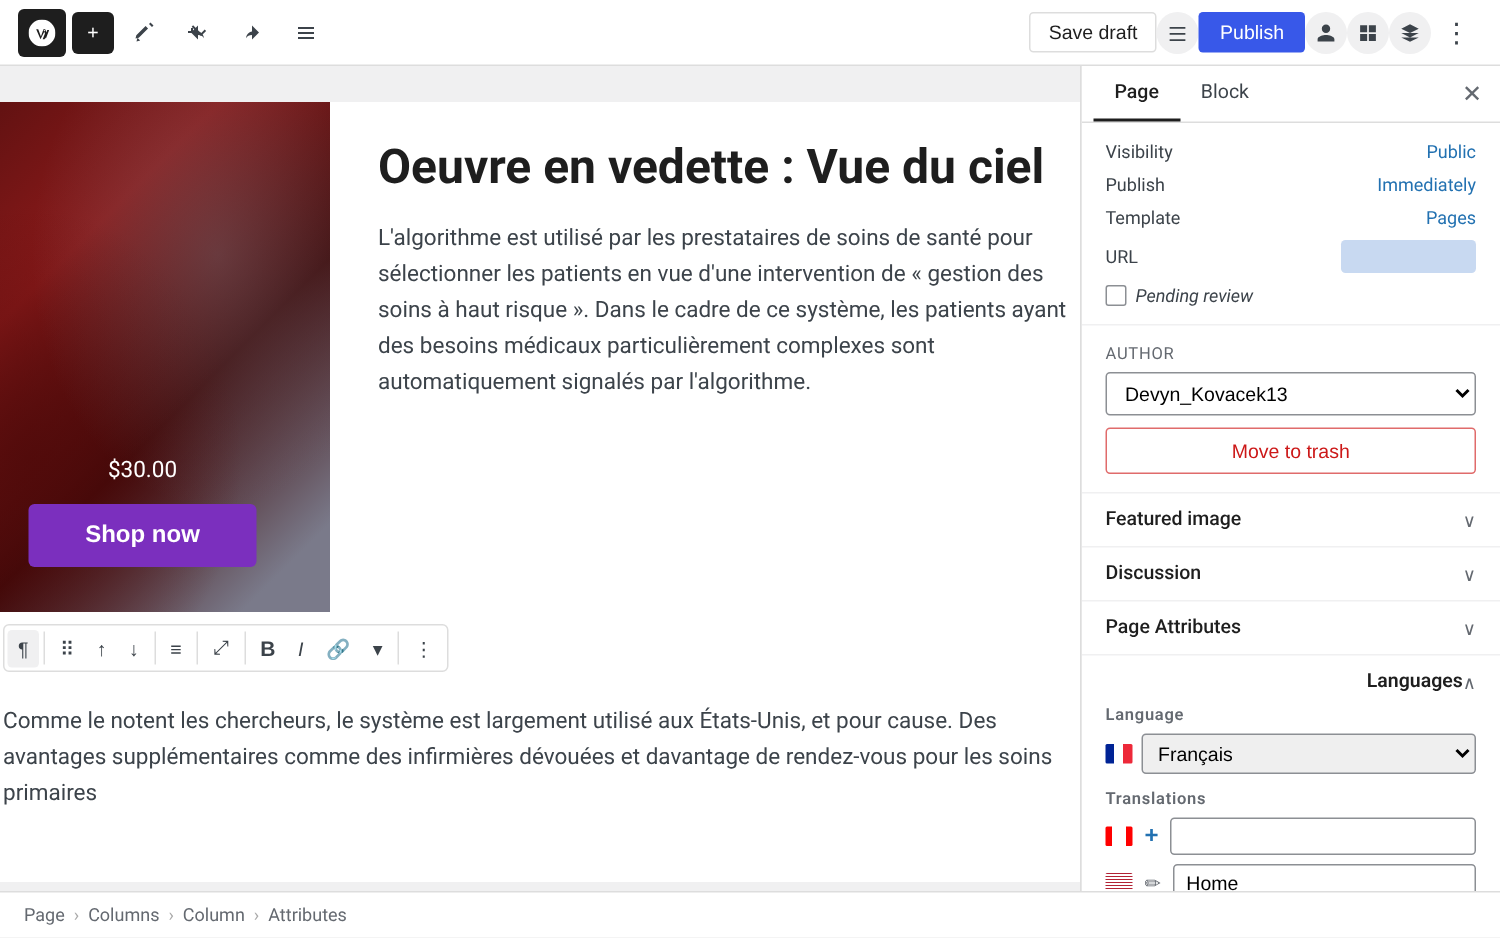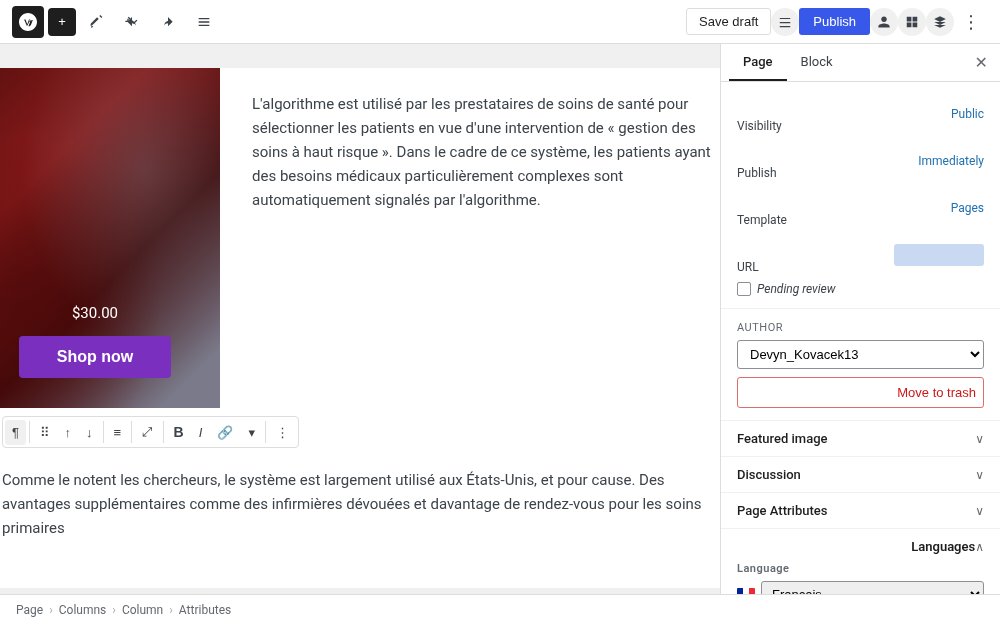--- a/index.html
+++ b/index.html
@@ -55,30 +55,30 @@
     .breadcrumb-sep { color: #aaa; }
 
     
     .right-panel { width: 280px; background: #fff; border-left: 1px solid #ddd; display: flex; flex-direction: column; flex-shrink: 0; overflow-y: auto; }
     .panel-tabs { display: flex; border-bottom: 1px solid #ddd; align-items: center; padding: 0 8px; }
     .panel-tab { padding: 10px 14px; font-size: 13px; cursor: pointer; border-bottom: 2px solid transparent; color: #3c434a; }
     .panel-tab.active { border-bottom-color: #1e1e1e; color: #1e1e1e; font-weight: 500; }
     .panel-close { margin-left: auto; background: none; border: none; cursor: pointer; color: #646970; font-size: 16px; padding: 4px; }
     .panel-section { padding: 12px 16px; border-bottom: 1px solid #f0f0f1; }
     .panel-row { display: flex; align-items: center; justify-content: space-between; margin-bottom: 8px; }
-    .panel-label { font-size: 12px; color: #3c434a; margin-top: 25px; }
+    .panel-label { font-size: 12px; color: #3c434a; }
     .panel-value { font-size: 12px; color: #2271b1; cursor: pointer; }
     .panel-value.immediate { color: #2271b1; }
     .url-bar { background: #c8d9f1; height: 22px; width: 90px; border-radius: 3px; }
     .pending-row { display: flex; align-items: center; gap: 6px; }
     .pending-cb { width: 14px; height: 14px; border: 1px solid #8c8f94; border-radius: 2px; }
     .pending-label { font-size: 12px; color: #3c434a; font-style: italic; }
     .author-label { font-size: 11px; color: #646970; font-weight: 400; letter-spacing: 0.5px; margin-bottom: 6px; }
     .author-select { width: 100%; border: 1px solid #8c8f94; border-radius: 3px; padding: 5px 8px; font-size: 13px; background: #fff; }
-    .trash-btn { width: 100%; background: none; border: 1px solid #e06b6b; color: #cc1818; border-radius: 3px; padding: 7px; font-size: 13px; cursor: pointer; margin-top: 8px; text-align: right; }
+    .trash-btn { width: 100%; background: none; border: 1px solid #e06b6b; color: #cc1818; border-radius: 3px; padding: 7px; font-size: 13px; cursor: pointer; margin-top: 8px; }
     .collapsible-row { display: flex; align-items: center; justify-content: space-between; padding: 10px 16px; cursor: pointer; border-bottom: 1px solid #f0f0f1; }
     .collapsible-label { font-size: 13px; color: #1e1e1e; font-weight: 500; }
     .chevron { font-size: 12px; color: #646970; }
 
     
     .languages-section { padding: 10px 16px; border-bottom: 1px solid #f0f0f1; }
     .languages-header { display: flex; align-items: center; justify-content: flex-end; cursor: pointer; margin-bottom: 8px; }
     .languages-title { font-size: 13px; font-weight: 600; color: #1e1e1e; }
     .lang-label { font-size: 11px; color: #646970; font-weight: 600; letter-spacing: 0.5px; margin-bottom: 6px; }
     .lang-select-row { display: flex; align-items: center; gap: 6px; margin-bottom: 10px; }
@@ -162,20 +162,21 @@
     <div class="editor-content">
 
       <div class="featured-block">
 
         <div class="product-image">
           <div class="product-price">$30.00</div>
           <button class="shop-now-btn">Shop now</button>
         </div>
 
         <div class="article-text">
+          <h1 class="article-title">Oeuvre en vedette : Vue du ciel</h1>
           <p class="article-body">L'algorithme est utilisé par les prestataires de soins de santé pour sélectionner les patients en vue d'une intervention de « gestion des soins à haut risque ». Dans le cadre de ce système, les patients ayant des besoins médicaux particulièrement complexes sont automatiquement signalés par l'algorithme.</p>
         </div>
       </div>
 
       <div style="padding: 8px 32px;">
         <div class="para-toolbar">
           <button class="para-tb-btn active">
             <span>¶</span>
           </button>
           <div class="divider-v"></div>

